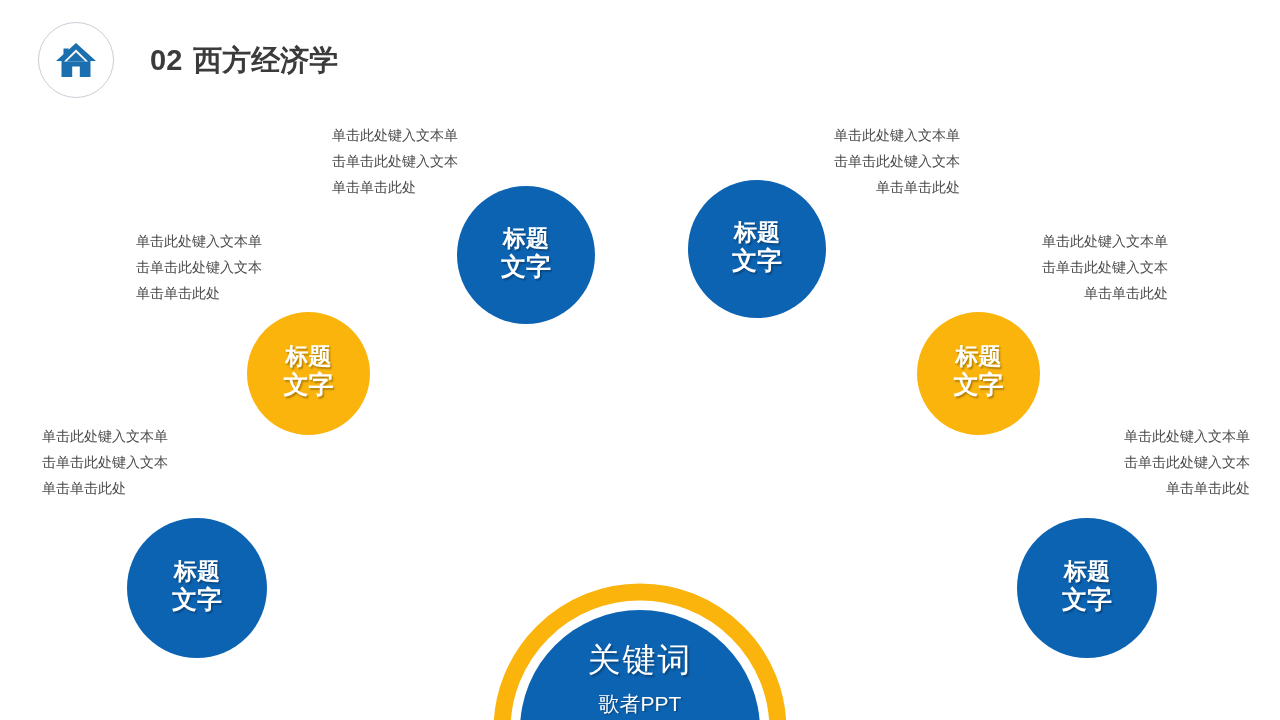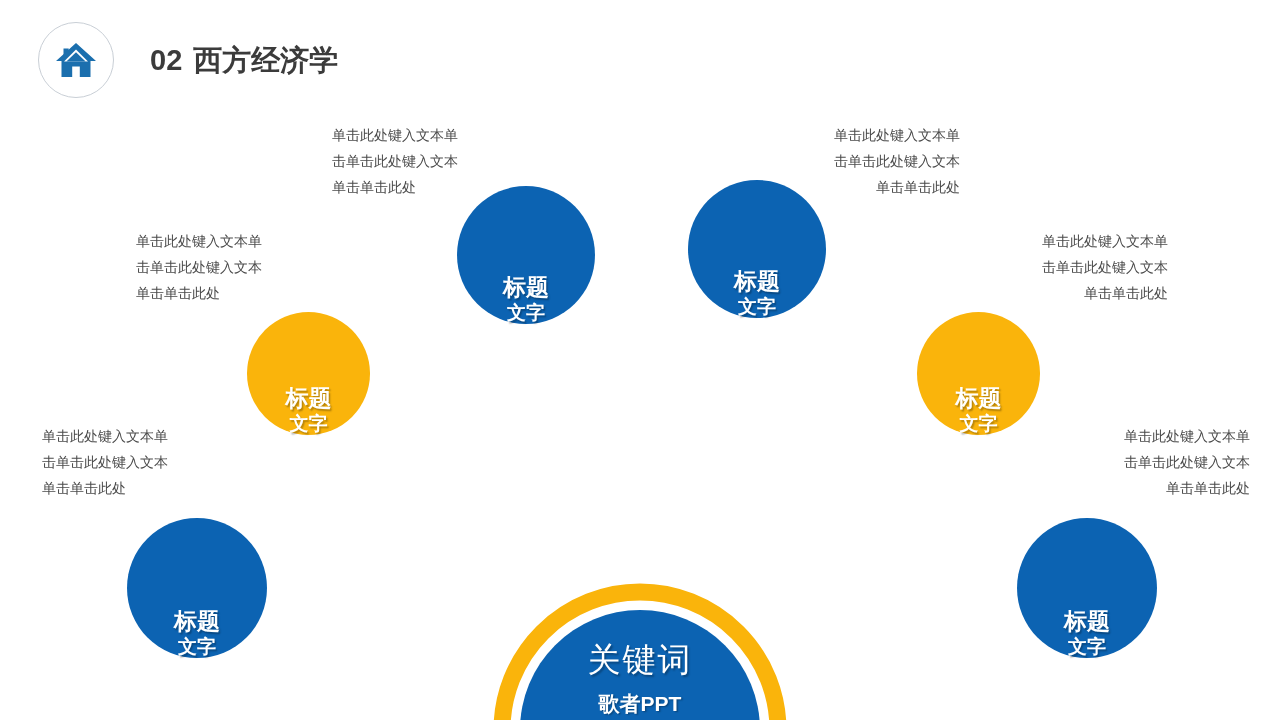--- a/index.html
+++ b/index.html
@@ -47,27 +47,28 @@
   #desc-tr{left:798px;top:123px;width:162px;text-align:right;}
   #desc-ml{left:136px;top:229px;width:160px;}
   #desc-mr{left:1006px;top:229px;width:162px;text-align:right;}
   #desc-bl{left:42px;top:424px;width:160px;}
   #desc-br{left:1088px;top:424px;width:162px;text-align:right;}
 
   
   .bubble{
     position:absolute;border-radius:50%;
     display:flex;flex-direction:column;
-    align-items:center;justify-content:flex-end;
+    align-items:center;justify-content:center;
     color:#ffffff;font-weight:bold;
     text-shadow:1.5px 1.5px 1.6px rgba(0,0,0,.28);
     line-height:1.18;
+    font-family:Liberation Mono, monospace;
   }
   .bubble .b1{font-size:23px;}
-  .bubble .b2{font-size:19px;}
+  .bubble .b2{font-size:25px;}
   .bubble.blue{background:#0c63b2;}
   .bubble.yellow{background:#fab40b;}
 
   #bub-1{left:457px;top:186px;width:138px;height:138px;}
   #bub-2{left:688px;top:180px;width:138px;height:138px;}
   #bub-3{left:247px;top:312px;width:123px;height:123px;}
   #bub-4{left:917px;top:312px;width:123px;height:123px;}
   #bub-5{left:127px;top:518px;width:140px;height:140px;}
   #bub-6{left:1017px;top:518px;width:140px;height:140px;}
 
@@ -79,21 +80,21 @@
     position:absolute;
     color:#fff;text-align:center;
     transform:translate(-50%,-50%);
     white-space:nowrap;
   }
   .center-label .c1{
     font-size:33px;font-weight:normal;letter-spacing:2px;
     text-shadow:1.8px 1.8px 2px rgba(0,0,0,.3);
   }
   .center-label .c2{
-    font-size:21px;font-weight:bold;margin-top:7px;
+    font-size:21px;font-weight:normal;margin-top:7px;
     text-shadow:1.4px 1.4px 1.6px rgba(0,0,0,.3);
   }
 </style>
 </head>
 <body>
 
 <div id="slide">
 
   <div class="header">
     <div class="logo-circle">

